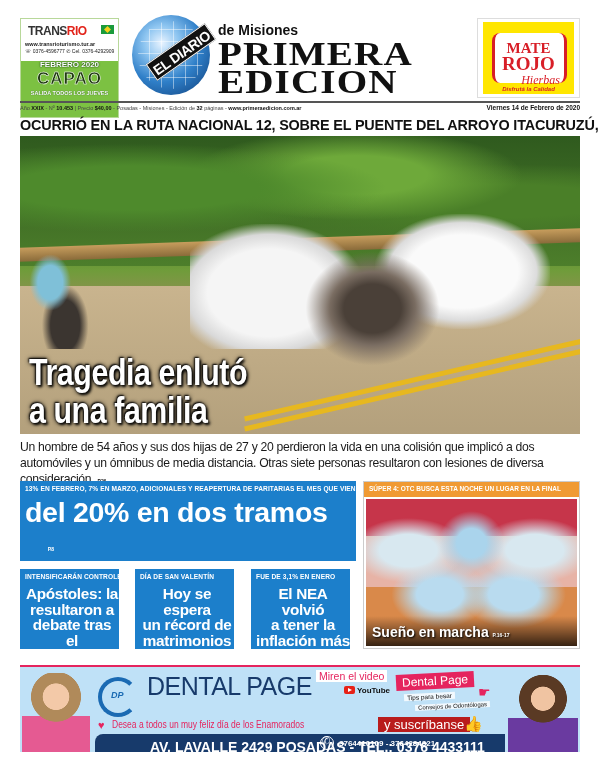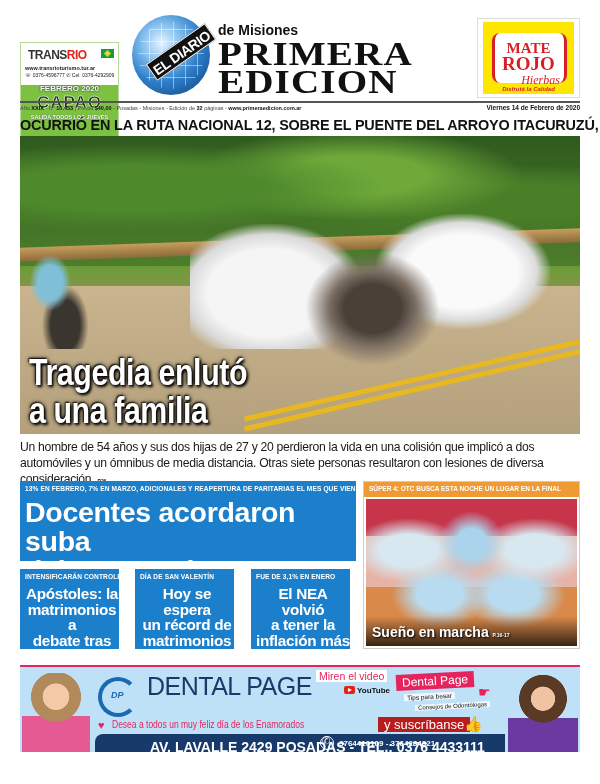--- a/index.html
+++ b/index.html
@@ -3,21 +3,21 @@
 <meta charset="utf-8">
 <style>
   * { box-sizing: border-box; margin: 0; padding: 0; }
   html, body { width: 600px; height: 784px; background: #ffffff; overflow: hidden; }
   body { font-family: "Liberation Sans", sans-serif; color: #1a1a1a; position: relative; }
 
   
   .masthead { position: absolute; left: 20px; top: 15px; width: 560px; height: 85px; }
 
   .ad-transrio { position: absolute; left: 0; top: 3px; width: 99px; height: 100px;
-    background: linear-gradient(#ffffff 0 43%, #7cc142 43% 100%); border: 1px solid #b8d89a; margin-top: 24px; }
+    background: linear-gradient(#ffffff 0 43%, #7cc142 43% 100%); border: 1px solid #b8d89a; }
   .ad-transrio .brand { position: absolute; left: 7px; top: 5px; font-size: 12px; font-weight: bold; letter-spacing: -0.5px; color: #333; }
   .ad-transrio .brand span { color: #e2231a; }
   .ad-transrio .flag { position: absolute; right: 4px; top: 6px; width: 13px; height: 9px; background: #1a9b3b; }
   .ad-transrio .flag::after { content: ""; position: absolute; left: 3px; top: 1px; width: 7px; height: 7px; background: #f4d11c; transform: rotate(45deg) scale(0.7); }
   .ad-transrio .web { position: absolute; left: 4px; top: 22px; font-size: 5.5px; font-weight: bold; color: #222; white-space: nowrap; }
   .ad-transrio .phones { position: absolute; left: 4px; top: 29px; font-size: 5px; color: #222; white-space: nowrap; }
   .ad-transrio .month { position: absolute; left: 0; width: 100%; top: 41px; text-align: center; font-size: 8px; font-weight: bold; color: #fff; text-shadow: 0 0 2px #1a4a10, 0 0 1px #1a4a10; }
   .ad-transrio .dest { position: absolute; left: 0; width: 100%; top: 50px; text-align: center; font-size: 17px; font-weight: bold; color: #1f3a10; letter-spacing: 1px; -webkit-text-stroke: 0.5px #fff; }
   .ad-transrio .sub { position: absolute; left: 0; width: 100%; top: 71px; text-align: center; font-size: 5.5px; font-weight: bold; color: #fff; text-shadow: 0 0 1px #1a4a10; }
 
@@ -186,30 +186,29 @@
   </div>
 </div>
 
 <div class="lede">
   <span>Un hombre de 54 años y sus dos hijas de 27 y 20 perdieron la vida en una colisión que implicó a dos automóviles y un ómnibus de media distancia. Otras siete personas resultaron con lesiones de diversa consideración.</span> <span class="pg">P.26</span>
 </div>
 
 <div class="blue b-main">
   <div class="tag">13% EN FEBRERO, 7% EN MARZO, ADICIONALES Y REAPERTURA DE PARITARIAS EL MES QUE VIENE</div>
   <div class="hd">
-    <div>Docentes acordaron suba</div>
     <div><span>del 20% en dos tramos</span> &nbsp;&nbsp;&nbsp;<span class="pg">P.8</span></div>
   </div>
 </div>
 
 <div class="blue b-sm b-sm1">
   <div class="tag">INTENSIFICARÁN CONTROLES</div>
   <div class="hd">
     <div>Apóstoles: la</div>
-    <div>matrimonios a</div>
+    <div>resultaron a</div>
     <div>debate tras el</div>
     <div><span>feroz ataque</span> <span class="pg">P.5</span></div>
   </div>
 </div>
 
 <div class="blue b-sm b-sm2">
   <div class="tag">DÍA DE SAN VALENTÍN</div>
   <div class="hd">
     <div>Hoy se espera</div>
     <div>un récord de</div>

